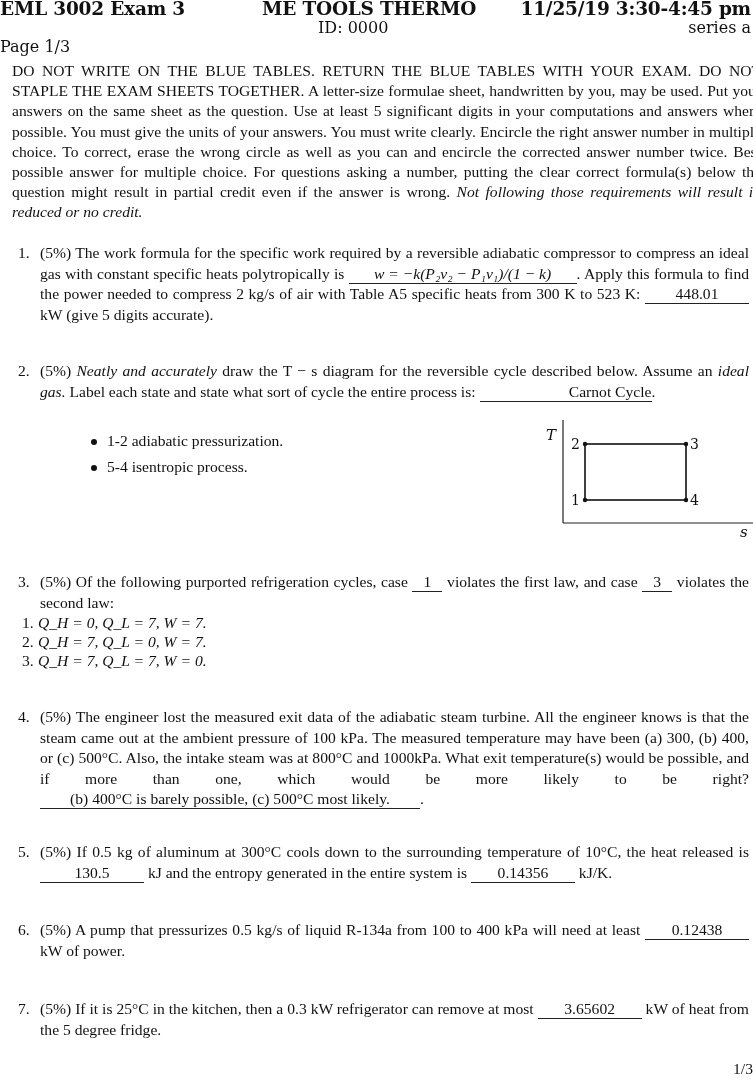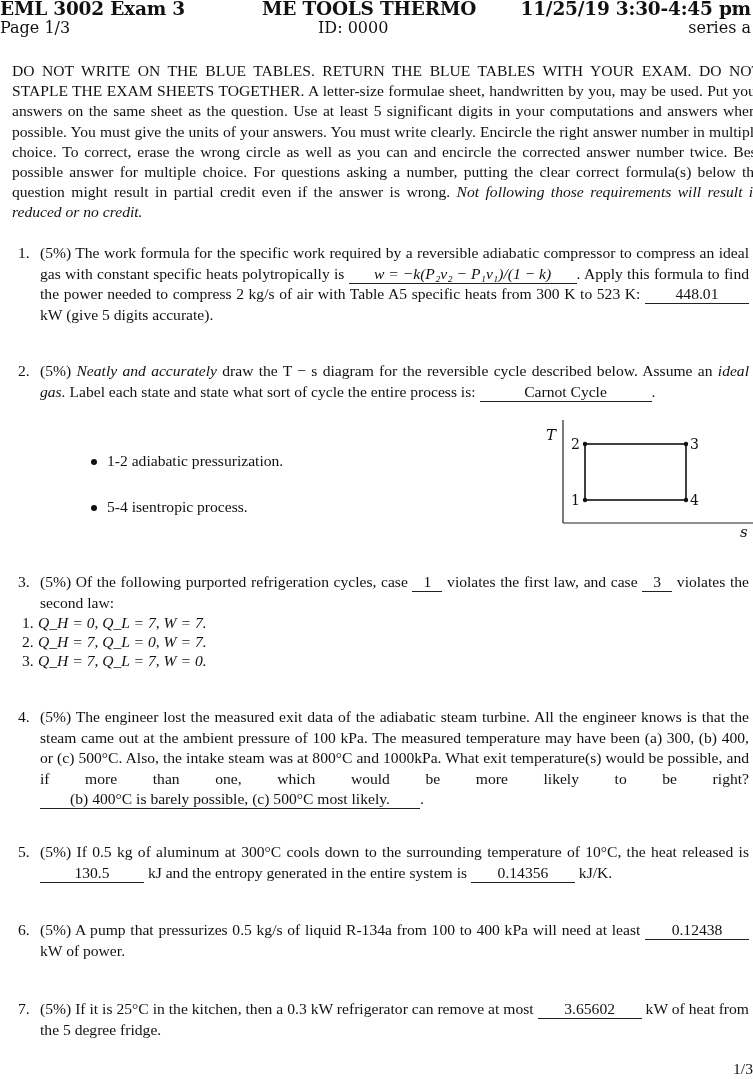--- a/index.html
+++ b/index.html
@@ -20,54 +20,54 @@
       left: 40px; width: 709px; line-height: 20.5px; text-align: justify;
       font-family: "Liberation Serif", "DejaVu Serif", serif; font-size: 15.6px;
     }
     .qn { position: absolute; left: -22px; top: 0; }
     .blank {
       display: inline-block; border-bottom: 1.2px solid #222; text-align: center;
       line-height: 18px; vertical-align: baseline;
     }
     .math { font-style: italic; }
     ul.bl { list-style: none; margin: 0; padding: 0; }
-    ul.bl li { position: relative; padding-left: 20px; height: 25.5px; line-height: 25.5px; margin-top: 20px; }
+    ul.bl li { position: relative; padding-left: 20px; height: 25.5px; line-height: 25.5px; }
     ul.bl li::before {
       content: ""; position: absolute; left: 4px; top: 11px;
       width: 6px; height: 6px; border-radius: 50%; background: #111;
     }
     ol.sub-list { margin: 0; padding: 0; list-style: none; }
     ol.sub-list li { line-height: 19px; padding-left: 38px; position: relative; }
     ol.sub-list li .n { position: absolute; left: 22px; }
     .foot { left: 0; width: 753px; text-align: right; top: 1060px; font-size: 15.6px;
       font-family: "Liberation Serif", "DejaVu Serif", serif; }
     .diagram { left: 540px; top: 420px; width: 213px; height: 122px; }
   </style>
 </head>
 <body>
 
 <div class="abs hdr" style="left:0;">EML 3002 Exam 3</div>
 <div class="abs hdr" style="left:262px;">ME TOOLS THERMO</div>
 <div class="abs hdr" style="right:2px;">11/25/19 3:30-4:45 pm</div>
-<div class="abs hdr2" style="left:0;">Page 1/3</div>
+<div class="abs hdr2" style="left:0;margin-top:19px;">Page 1/3</div>
 <div class="abs hdr2" style="left:318px;">ID: 0000</div>
 <div class="abs hdr2" style="right:2px;">series a</div>
 
 <div class="abs para" style="top:61px;">
   <span>DO NOT WRITE ON THE BLUE TABLES. RETURN THE BLUE TABLES WITH YOUR EXAM. DO NOT STAPLE THE EXAM SHEETS TOGETHER. A letter-size formulae sheet, handwritten by you, may be used.  Put your answers on the same sheet as the question.  Use at least 5 significant digits in your computations and answers where possible. You must give the units of your answers. You must write clearly. Encircle the right answer number in multiple choice.  To correct, erase the wrong circle as well as you can and encircle the corrected answer number twice.  Best possible answer for multiple choice.  For questions asking a number, putting the clear correct formula(s) below the question might result in partial credit even if the answer is wrong. </span><span class="it">Not following those requirements will result in reduced or no credit.</span>
 </div>
 
 <div class="abs q" style="top:243px;">
   <span class="qn">1.</span>
   <span>(5%) The work formula for the specific work required by a reversible adiabatic compressor to compress an ideal gas with constant specific heats polytropically is </span><span class="blank math" style="width:228px;">w = −k(P₂v₂ − P₁v₁)/(1 − k)</span><span>. Apply this formula to find the power needed to compress 2 kg/s of air with Table A5 specific heats from 300 K to 523 K: </span><span class="blank" style="width:104px;">448.01</span><span> kW (give 5 digits accurate).</span>
 </div>
 
 <div class="abs q" style="top:361px;">
   <span class="qn">2.</span>
-  <span>(5%) </span><span class="it">Neatly and accurately</span><span> draw the T − s diagram for the reversible cycle described below. Assume an </span><span class="it">ideal gas.</span><span> Label each state and state what sort of cycle the entire process is: </span><span class="blank" style="width:172px;">Carnot Cycle</span><span>.</span>
+  <span>(5%) </span><span class="it">Neatly and accurately</span><span> draw the T − s diagram for the reversible cycle described below. Assume an </span><span class="it">ideal gas.</span><span> Label each state and state what sort of cycle the entire process is: </span><span class="blank" style="width:172px;text-align:right;">Carnot Cycle</span><span>.</span>
 </div>
 
 <div class="abs" style="left:87px; top:428px; font-family:'Liberation Serif','DejaVu Serif',serif; font-size:15.6px;">
   <ul class="bl">
     <li>1-2 adiabatic pressurization.</li>
     <li>5-4 isentropic process.</li>
   </ul>
 </div>
 
 <div class="abs diagram">

